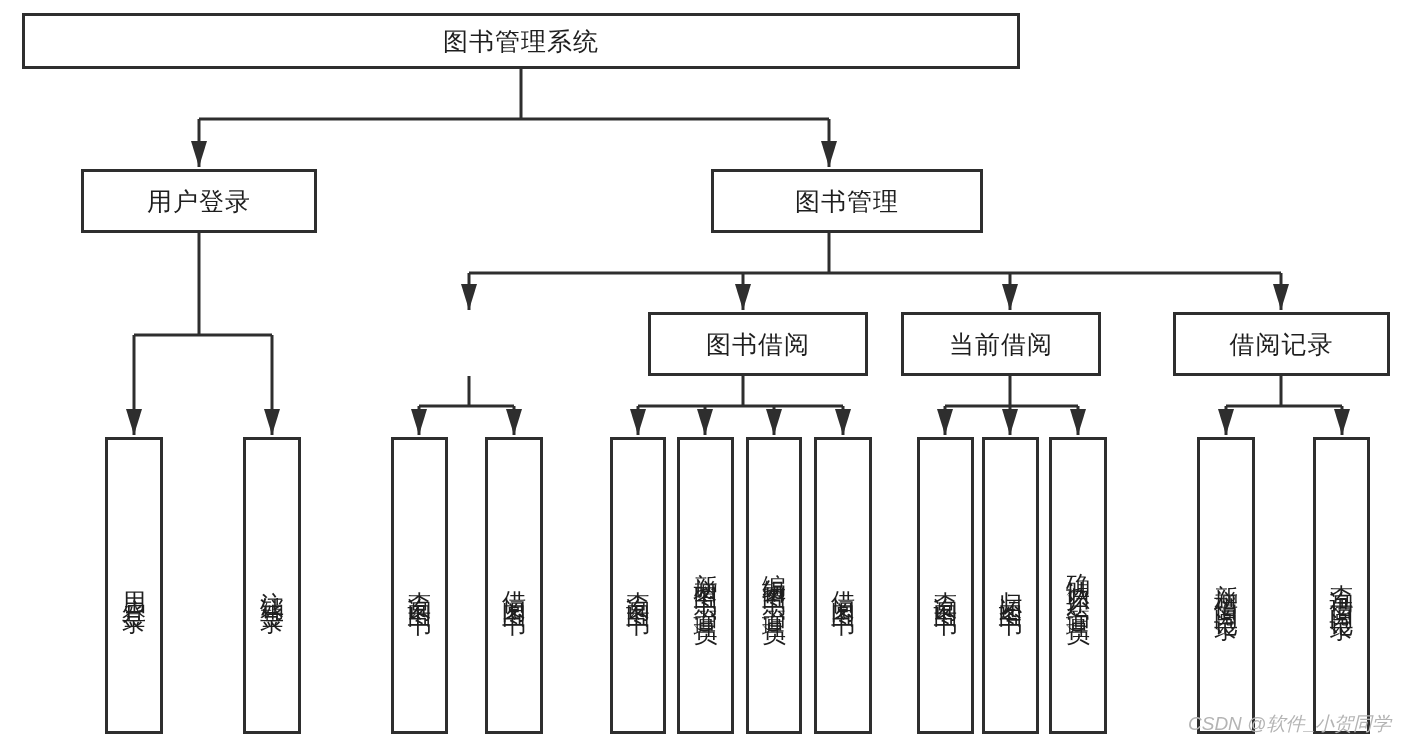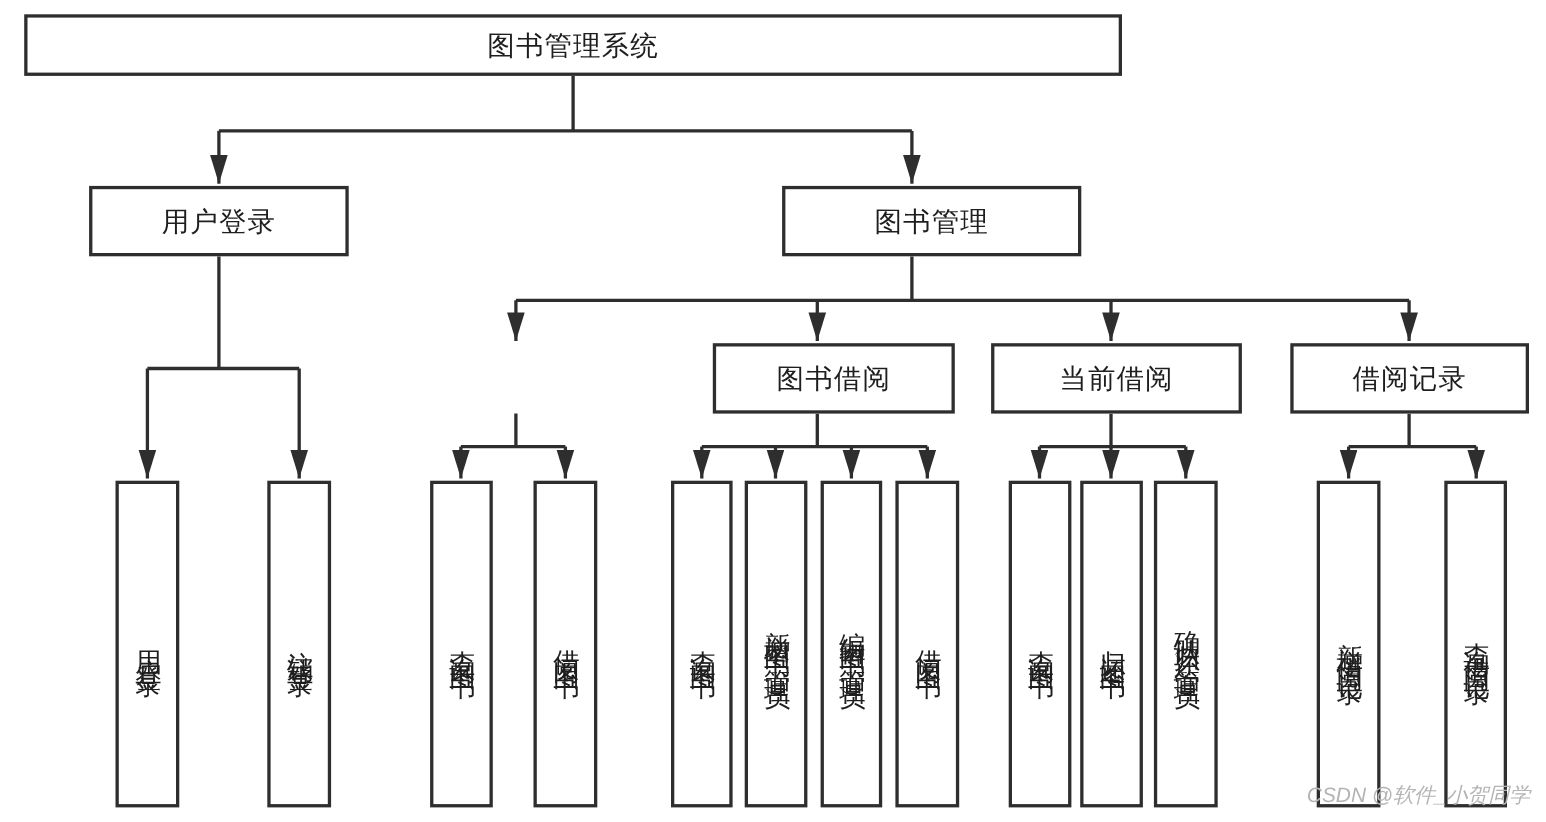--- a/index.html
+++ b/index.html
@@ -108,21 +108,21 @@
   <div class="box hbox" style="left:81px; top:169px; width:236px; height:64px;">
     <span>用户登录</span>
   </div>
   <div class="box hbox" style="left:711px; top:169px; width:272px; height:64px;font-family:Liberation Mono, monospace;">
     <span>图书管理</span>
   </div>
 
   <div class="box hbox" style="left:633px; top:312px; width:220px; height:64px;margin-left:15px;">
     <span>图书借阅</span>
   </div>
-  <div class="box hbox" style="left:901px; top:312px; width:228px; height:64px;">
+  <div class="box hbox" style="left:901px; top:312px; width:200px; height:64px;">
     <span>当前借阅</span>
   </div>
   <div class="box hbox" style="left:1173px; top:312px; width:217px; height:64px;justify-content:center;">
     <span>借阅记录</span>
   </div>
 
   <div class="box leaf" style="left:105px; top:437px; width:58px; height:297px;">
     <span class="vtext">用户登录</span>
   </div>
   <div class="box leaf" style="left:243px; top:437px; width:58px; height:297px;">

